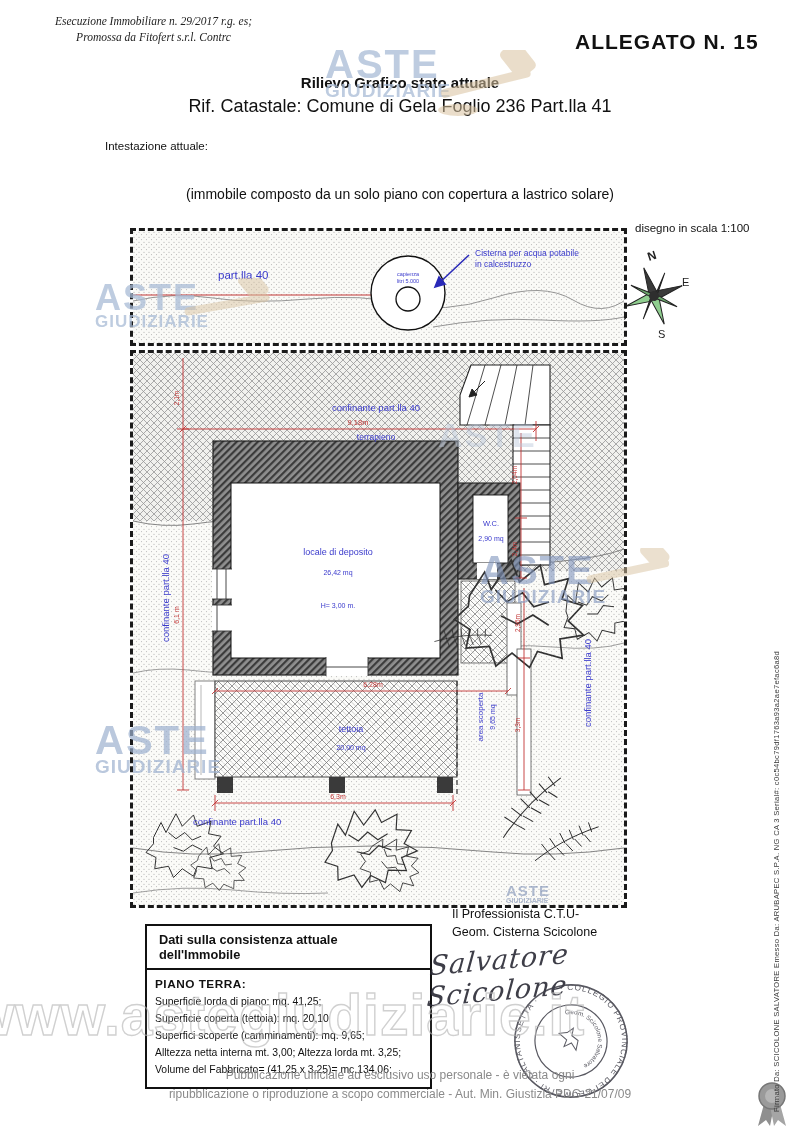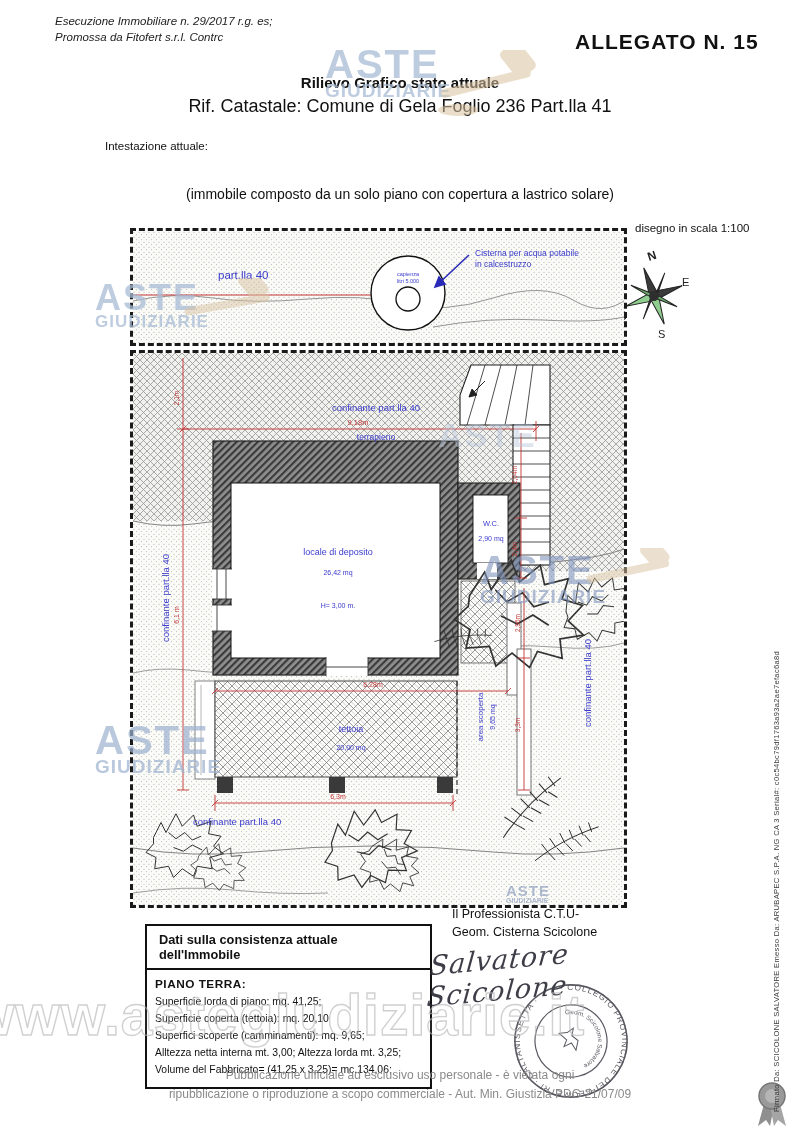--- a/index.html
+++ b/index.html
@@ -1,20 +1,20 @@
 <!DOCTYPE html>
 <html><head>
 <meta charset="utf-8">
 <style>
   html,body{margin:0;padding:0;background:#e8e8e8;}
   #page{position:relative;width:800px;height:1131px;background:#ffffff;overflow:hidden;
         font-family:"Liberation Sans",sans-serif;color:#111;}
   .abs{position:absolute;}
-  .caseblock{left:55px;top:14px;font-family:Liberation Sans, sans-serif;font-style:italic;
-             font-size:11.5px;line-height:1.35;color:#222;}
+  .caseblock{left:55px;top:14px;font-family:Liberation Serif, serif;font-style:italic;
+             font-size:11.5px;line-height:1.35;color:#222;text-align:center;}
   .allegato{left:575px;top:30px;font-size:21px;font-weight:bold;letter-spacing:1px;}
   .titles{left:100px;top:74px;width:600px;text-align:center;}
   .titles .t1{font-size:15px;font-weight:bold;}
   .titles .t2{font-size:15px;font-weight:bold;margin-top:4px;}
   .titles .t3{font-size:18px;margin-top:5px;}
   .intestazione{left:105px;top:140px;font-size:11.5px;}
   .plantitle{left:100px;top:183px;width:600px;text-align:center;}
   .plantitle .p1{font-size:15.5px;font-weight:bold;}
   .plantitle .p2{font-size:14px;margin-top:3px;}
   .scalenote{left:635px;top:222px;font-size:11.5px;}

